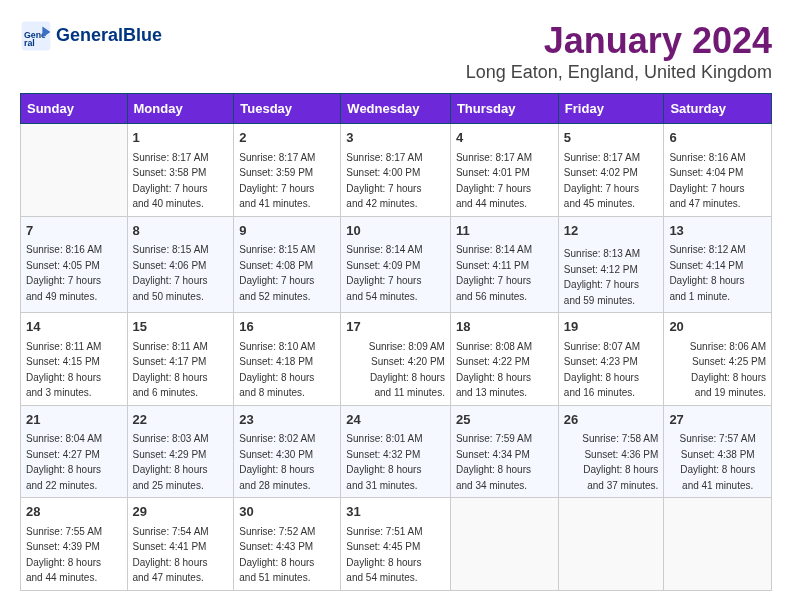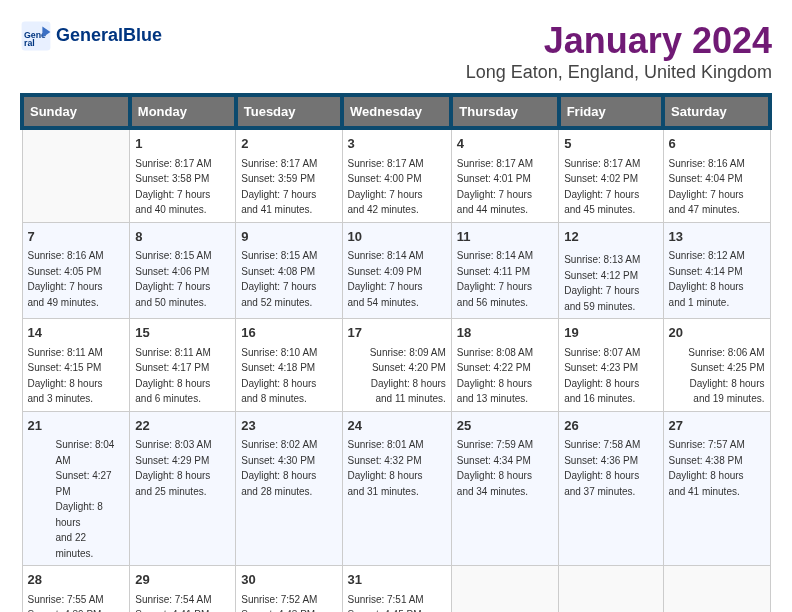--- a/index.html
+++ b/index.html
@@ -45,27 +45,27 @@
     .location {
       font-size: 18px;
       color: #444;
     }
     table {
       width: 100%;
       border-collapse: collapse;
       font-size: 11px;
     }
     thead tr th {
-      background-color: #737373;
+      background-color: #6d28d9;
       color: #fff;
       padding: 7px 6px;
       text-align: left;
       font-size: 13px;
       font-weight: bold;
-      border: 4px solid #0c4a6e;
+      border: 1px solid #0c4a6e;
     }
     tbody tr td {
       vertical-align: top;
       border: 1px solid #ccc;
       padding: 4px 5px;
       width: 113px;
       min-height: 80px;
       background: #fff;
       color: #333;
       line-height: 1.5;
@@ -266,21 +266,21 @@
           <span class="day-num">20</span>
           <div class="day-info" style="white-space: pre-line; text-align: right;">Sunrise: 8:06 AM
 Sunset: 4:25 PM
 Daylight: 8 hours
 and 19 minutes.</div>
         </td>
       </tr>
       <tr>
         <td>
           <span class="day-num">21</span>
-          <div class="day-info" style="white-space: pre-line; margin-left: 28px;">Sunrise: 8:04 AM
+          <div class="day-info" style="white-space: pre-line;">Sunrise: 8:04 AM
 Sunset: 4:27 PM
 Daylight: 8 hours
 and 22 minutes.</div>
         </td>
         <td>
           <span class="day-num">22</span>
           <div class="day-info" style="white-space: pre-line;">Sunrise: 8:03 AM
 Sunset: 4:29 PM
 Daylight: 8 hours
 and 25 minutes.</div>
@@ -301,28 +301,28 @@
         </td>
         <td>
           <span class="day-num">25</span>
           <div class="day-info" style="white-space: pre-line;">Sunrise: 7:59 AM
 Sunset: 4:34 PM
 Daylight: 8 hours
 and 34 minutes.</div>
         </td>
         <td>
           <span class="day-num">26</span>
-          <div class="day-info" style="white-space: pre-line;">Sunrise: 7:58 AM
+          <div class="day-info" style="white-space: pre-line; text-align: right;">Sunrise: 7:58 AM
 Sunset: 4:36 PM
 Daylight: 8 hours
 and 37 minutes.</div>
         </td>
         <td>
           <span class="day-num">27</span>
-          <div class="day-info" style="white-space: pre-line;">Sunrise: 7:57 AM
+          <div class="day-info" style="white-space: pre-line; text-align: center;">Sunrise: 7:57 AM
 Sunset: 4:38 PM
 Daylight: 8 hours
 and 41 minutes.</div>
         </td>
       </tr>
       <tr>
         <td>
           <span class="day-num">28</span>
           <div class="day-info" style="white-space: pre-line;">Sunrise: 7:55 AM
 Sunset: 4:39 PM

